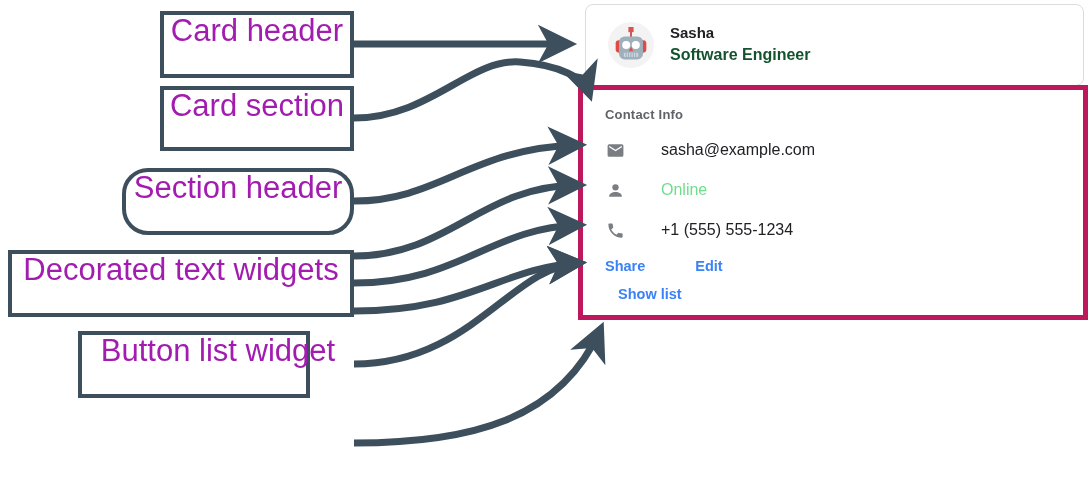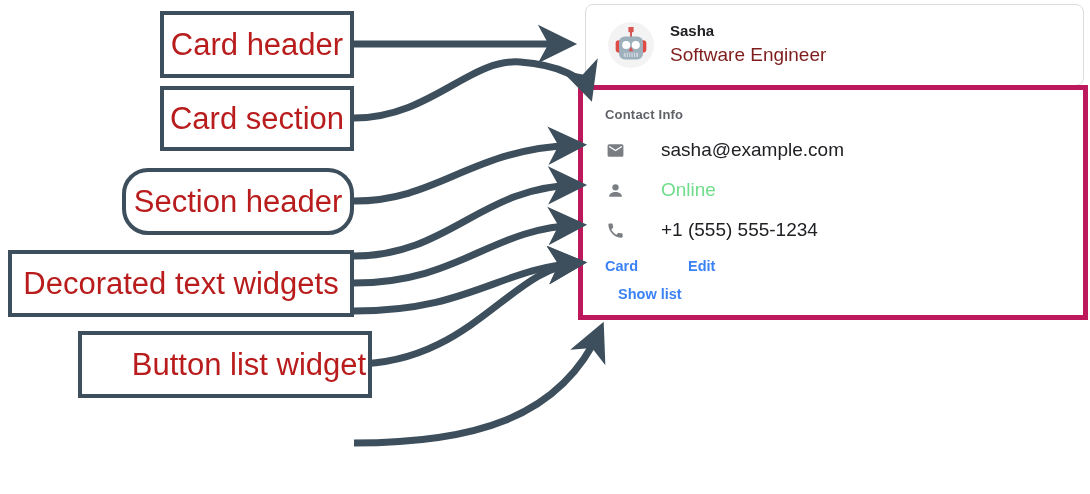--- a/index.html
+++ b/index.html
@@ -15,36 +15,35 @@
     overflow: hidden;
     font-family: "Liberation Sans", sans-serif;
   }
 
   
   .callout {
     position: absolute;
     box-sizing: border-box;
     border: 4px solid #3d4f5c;
     background: #ffffff;
-    color: #b91c1c;
+    color: #a21caf;
     font-family: "Liberation Sans", sans-serif;
     font-size: 31px;
     line-height: 1;
     display: flex;
-    align-items: center;
     justify-content: center;
     z-index: 30;
     white-space: nowrap;
   }
 
   #cb-card-header     { left: 160px; top: 11px;  width: 194px; height: 67px; }
   #cb-card-section    { left: 160px; top: 86px;  width: 194px; height: 65px; }
   #cb-section-header  { left: 122px; top: 168px; width: 232px; height: 67px; border-radius: 26px; }
   #cb-decorated-text  { left: 8px;   top: 250px; width: 346px; height: 67px; }
-  #cb-button-list     { left: 78px;  top: 331px; width: 294px; height: 67px; padding-left: 48px; }
+  #cb-button-list     { left: 78px;  top: 331px; width: 232px; height: 67px; padding-left: 48px; }
   #cb-section-collapse{ left: 78px;  top: 409px; width: 276px; height: 67px; }
 
   
   #arrows {
     position: absolute;
     left: 0; top: 0;
     width: 1090px;
     height: 494px;
     z-index: 20;
     pointer-events: none;
@@ -73,23 +72,24 @@
     margin-right: 16px;
   }
   .hdr-text { display: flex; flex-direction: column; justify-content: center; }
   #card-title {
     font-size: 15px;
     font-weight: bold;
     color: #202124;
     line-height: 1.35;
   }
   #card-subtitle {
-    font-size: 19px;
-    color: #7f1d1d;
+    font-size: 16px;
+    color: #14532d;
     line-height: 1.5;
+    font-weight: bold;
   }
 
   
   #card-section {
     position: absolute;
     left: 578px;
     top: 85px;
     width: 510px;
     height: 235px;
     box-sizing: border-box;
@@ -119,21 +119,21 @@
   .row-icon {
     width: 20px;
     height: 20px;
     flex: 0 0 20px;
     margin-right: 36px;
     color: #7a7e83;
     display: flex;
     align-items: center;
     justify-content: center;
   }
-  .row-text { font-size: 19px; color: #202124; }
+  .row-text { font-size: 16px; color: #202124; }
   .row-text.green { color: #6fdd8b; }
 
   #button-row {
     position: absolute;
     left: 22px;
     top: 168px;
     display: flex;
     align-items: center;
   }
   .link-btn {
@@ -259,20 +259,20 @@
     <div id="row-phone" class="info-row">
       <span class="row-icon">
         <svg width="19" height="19" viewBox="0 0 24 24" fill="#7a7e83">
           <path d="M6.6 10.8c1.4 2.8 3.8 5.1 6.6 6.6l2.2-2.2c.3-.3.7-.4 1-.2 1.2.4 2.4.6 3.6.6.6 0 1 .4 1 1V20c0 .6-.4 1-1 1C10.6 21 3 13.4 3 4c0-.6.4-1 1-1h3.5c.6 0 1 .4 1 1 0 1.3.2 2.5.6 3.6.1.3 0 .7-.2 1l-2.3 2.2z"></path>
         </svg>
       </span>
       <span class="row-text">+1 (555) 555-1234</span>
     </div>
 
     <div id="button-row">
-      <button id="btn-share" class="link-btn">Card</button>
+      <button id="btn-share" class="link-btn">Share</button>
       <button id="btn-edit" class="link-btn">Edit</button>
     </div>
 
     <button id="collapser" class="link-btn">Show list</button>
   </div>
 
 </div>
 
 </body></html>

